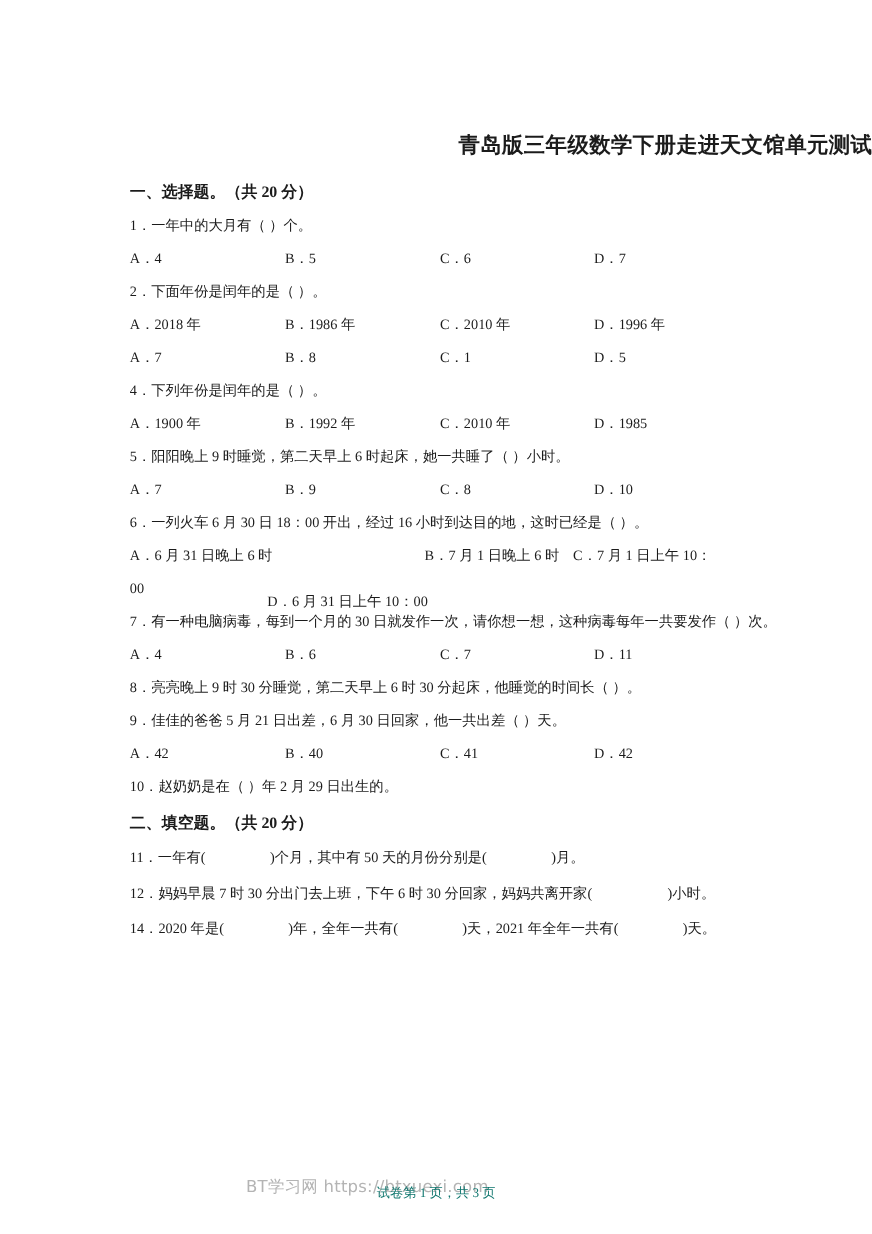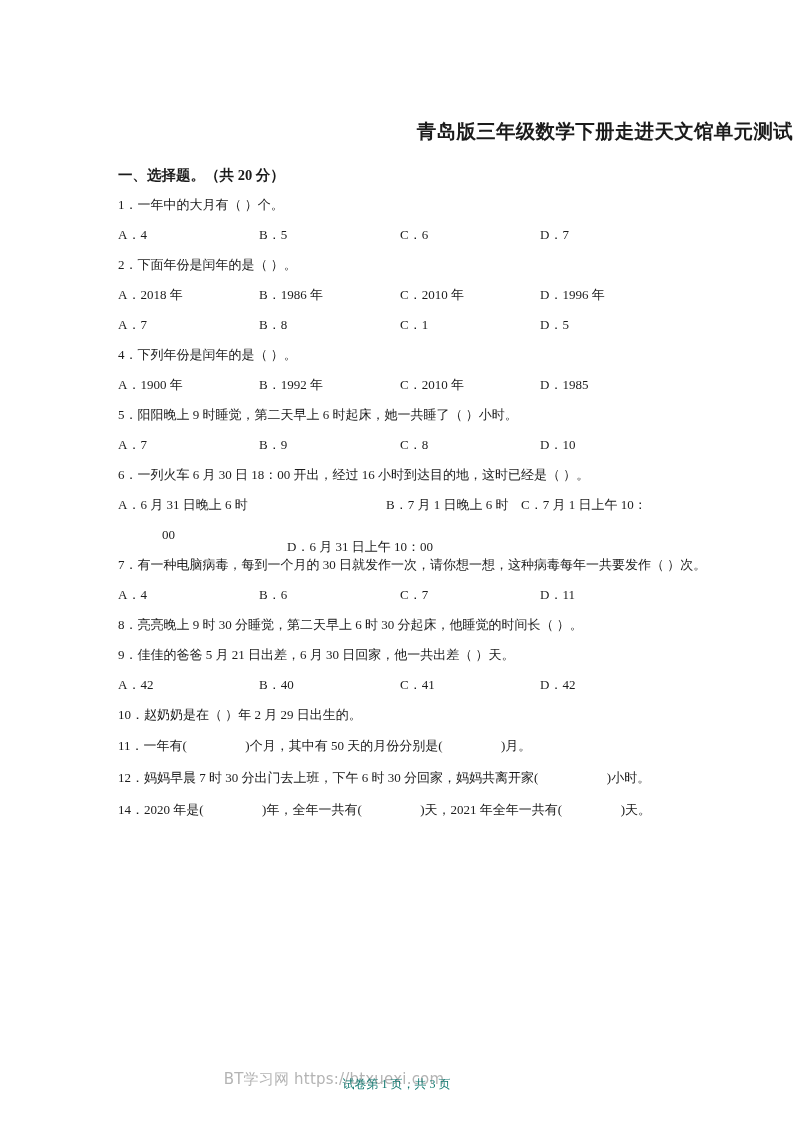--- a/index.html
+++ b/index.html
@@ -77,21 +77,20 @@
     line-height: 30px;
   }
   .q6-a { position: absolute; left: 0; top: 0; white-space: nowrap; }
   .q6-b { position: absolute; left: 268px; top: 0; white-space: nowrap; }
   .q6-c { position: absolute; left: 403px; top: 0; white-space: nowrap; }
   .q6-line2 {
     position: relative;
     height: 30px;
     font-size: 13px;
     line-height: 30px;
-    margin-left: 44px;
   }
   .q6-c2 { position: absolute; left: 0; top: 0; white-space: nowrap; }
   .q6-d { position: absolute; left: 125px; top: 12px; white-space: nowrap; }
 
   .fill-row {
     font-size: 13px;
     line-height: 32px;
     white-space: nowrap;
   }
   .gap-md { display: inline-block; width: 52px; }
@@ -201,20 +200,21 @@
     <div class="q-stem">9．佳佳的爸爸 5 月 21 日出差，6 月 30 日回家，他一共出差（   ）天。</div>
     <div class="opt-row">
       <span class="opt a">A．42</span>
       <span class="opt b">B．40</span>
       <span class="opt c">C．41</span>
       <span class="opt d">D．42</span>
     </div>
 
     <div class="q-stem">10．赵奶奶是在（   ）年 2 月 29 日出生的。</div>
 
+    <div class="section-head" style="margin-top:4px;">二、填空题。（共 20 分）</div>
 
     <div class="fill-row">
       <span>11．一年有(</span>
       <span class="gap-md"></span>
       <span>)个月，其中有 50 天的月份分别是(</span>
       <span class="gap-md"></span>
       <span>)月。</span>
     </div>
 
     <div class="fill-row">

